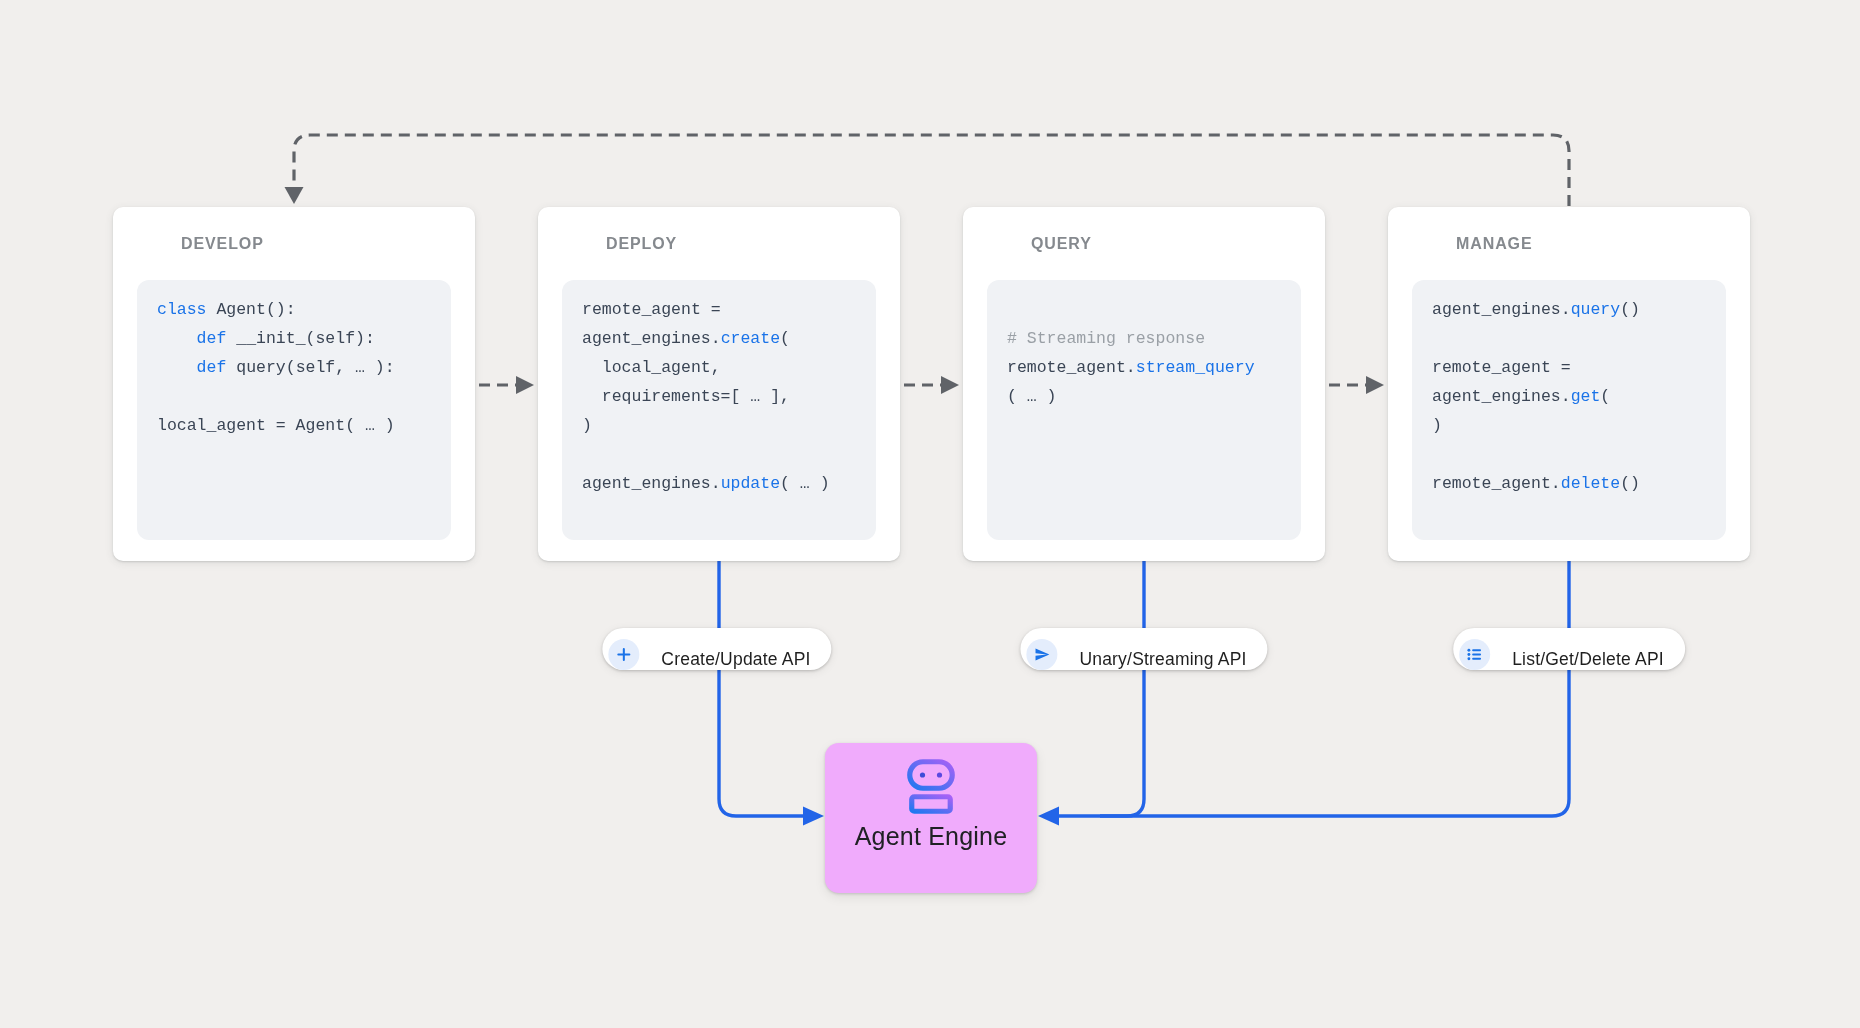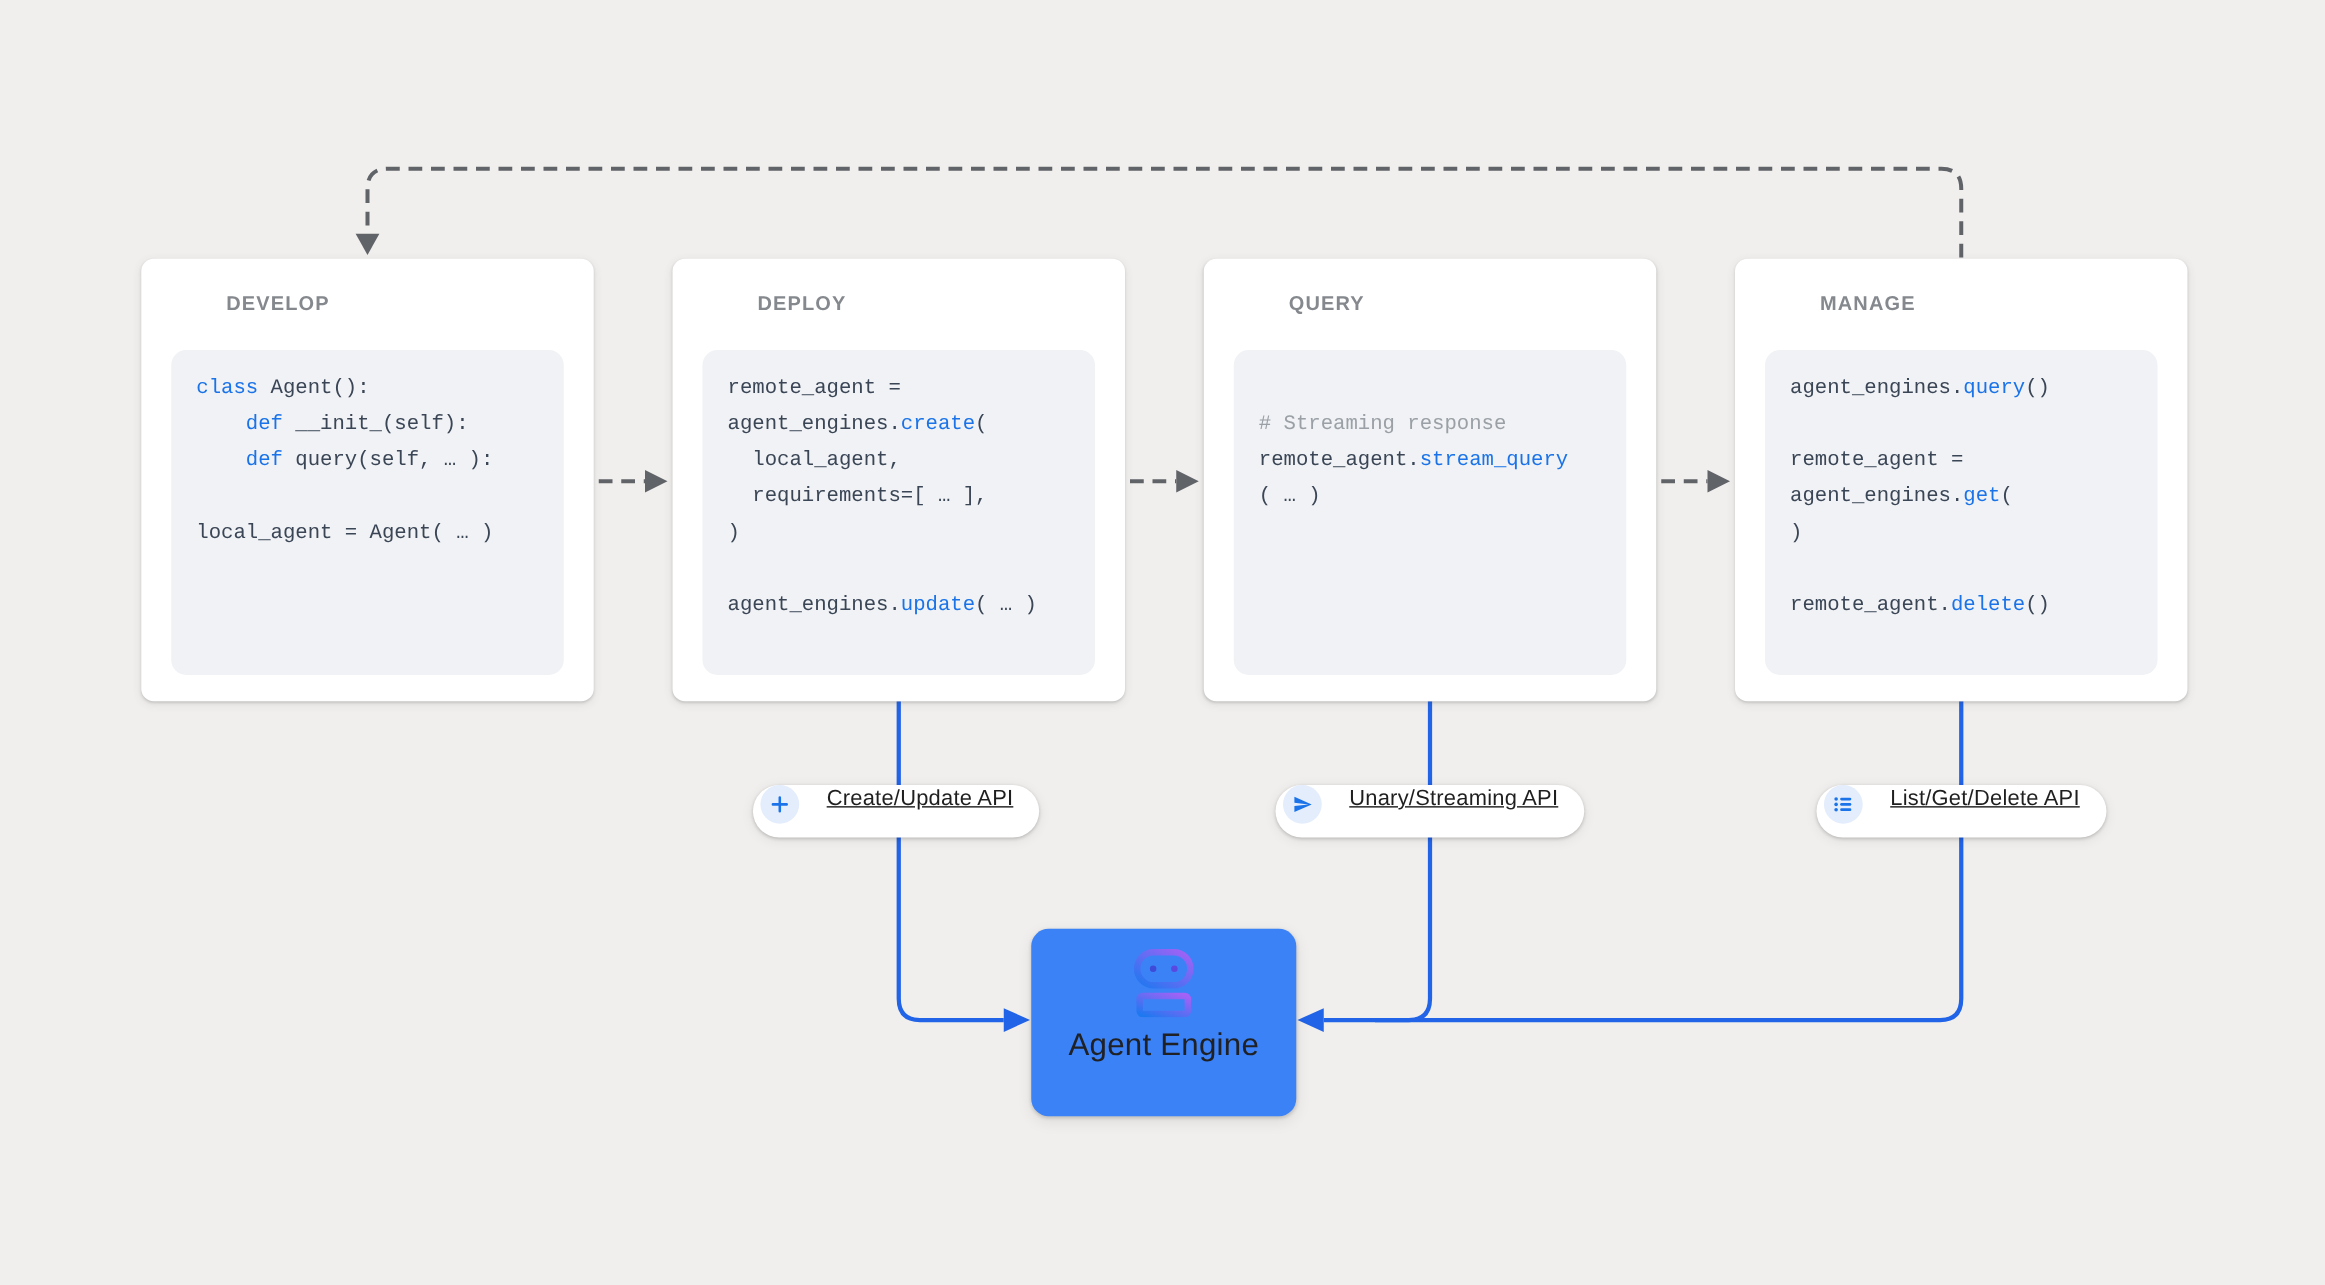--- a/index.html
+++ b/index.html
@@ -35,33 +35,32 @@
     background:var(--codeblock-bg);border-radius:12px;box-sizing:border-box;
     padding:15px 0 0 20px;font-family:"DejaVu Sans Mono",monospace;
     font-size:16.5px;line-height:29px;color:var(--code-text);overflow:hidden;
   }
   .code-line{white-space:pre;font-family:Liberation Mono, monospace;}
   .tok-kw{color:var(--keyword-blue);}
   .tok-cm{color:var(--comment-gray);}
 
   .pill{
     position:absolute;top:628px;height:42px;transform:translateX(-50%);
-    display:inline-flex;align-items:flex-start;gap:22px;background:#fff;
+    display:inline-flex;align-items:flex-end;gap:22px;background:#fff;
     border-radius:22px;padding:0 21px 0 6px;z-index:3;white-space:nowrap;
     box-shadow:0 1px 3px rgba(0,0,0,.20),0 2px 10px rgba(0,0,0,.08);
-    text-decoration:underline;
   }
   .pill-icon{
     width:31px;height:31px;border-radius:50%;background:var(--pill-icon-bg);
     display:flex;align-items:center;justify-content:center;flex:0 0 auto;
   }
   .pill-label{font-size:17.5px;font-weight:500;color:var(--pill-text);letter-spacing:.2px;}
 
   .engine{
-    position:absolute;left:825px;top:743px;width:212px;height:150px;background:#3b82f6;
+    position:absolute;left:825px;top:743px;width:212px;height:150px;background:#f0abfc;
     border-radius:14px;z-index:2;display:flex;flex-direction:column;align-items:center;
     box-shadow:0 1px 3px rgba(0,0,0,.16),0 4px 12px rgba(0,0,0,.08);
   }
   .engine .robot{margin-top:16px;}
   .engine-label{margin-top:8px;font-size:25px;font-weight:500;color:var(--engine-text);letter-spacing:.2px;}
 </style>
 </head>
 <body>
 
 <svg class="connectors" xmlns="http://www.w3.org/2000/svg">

